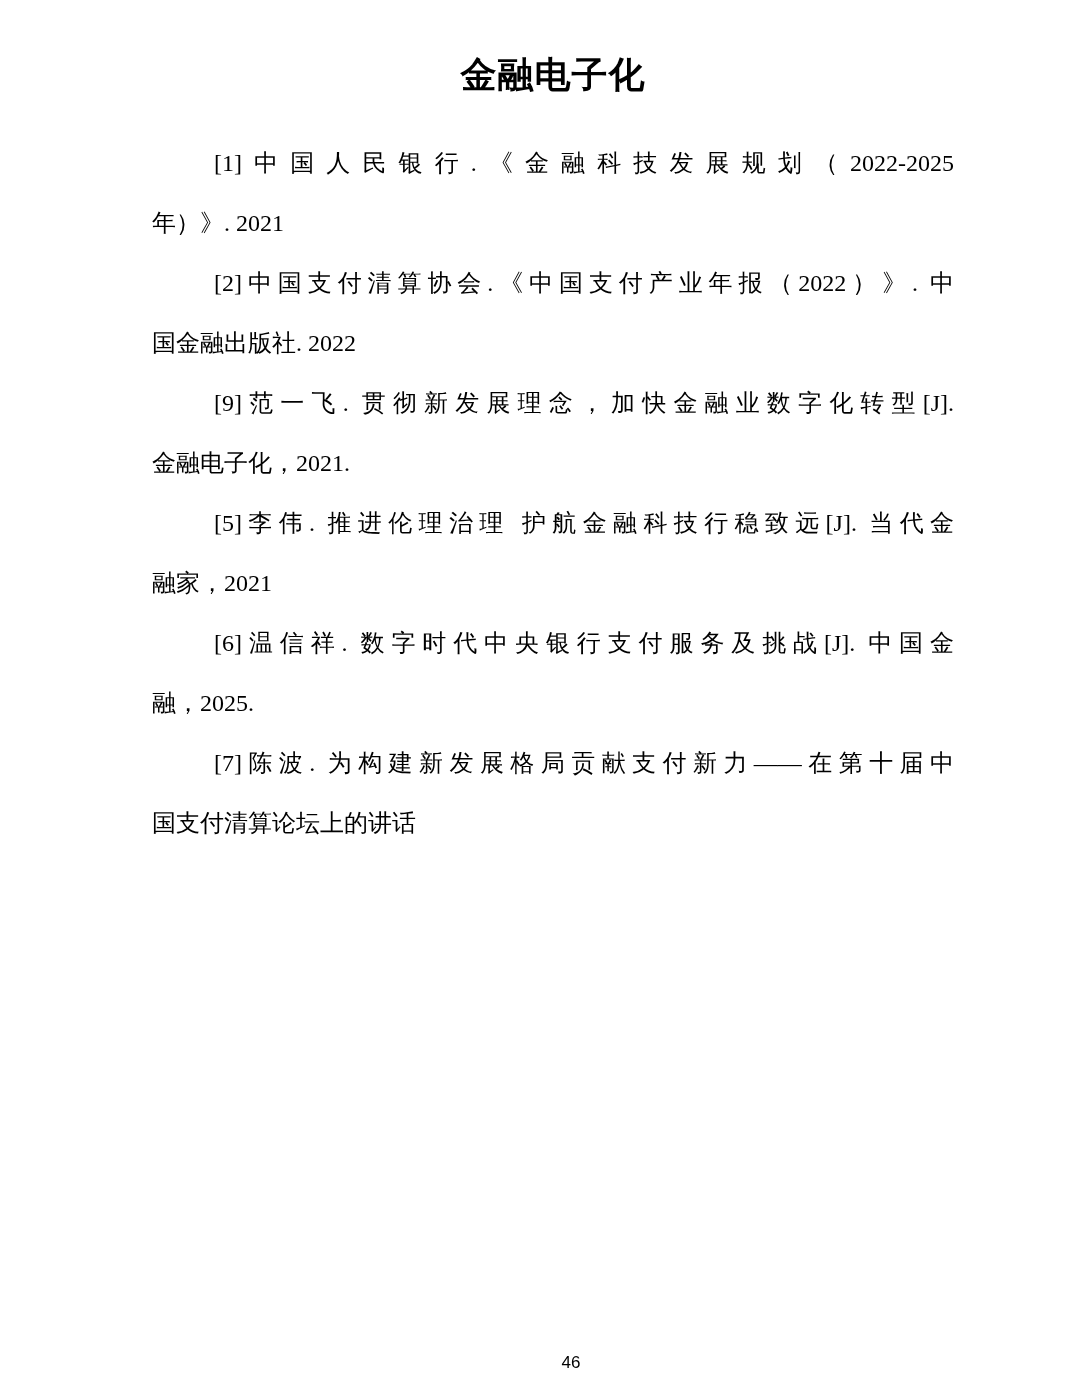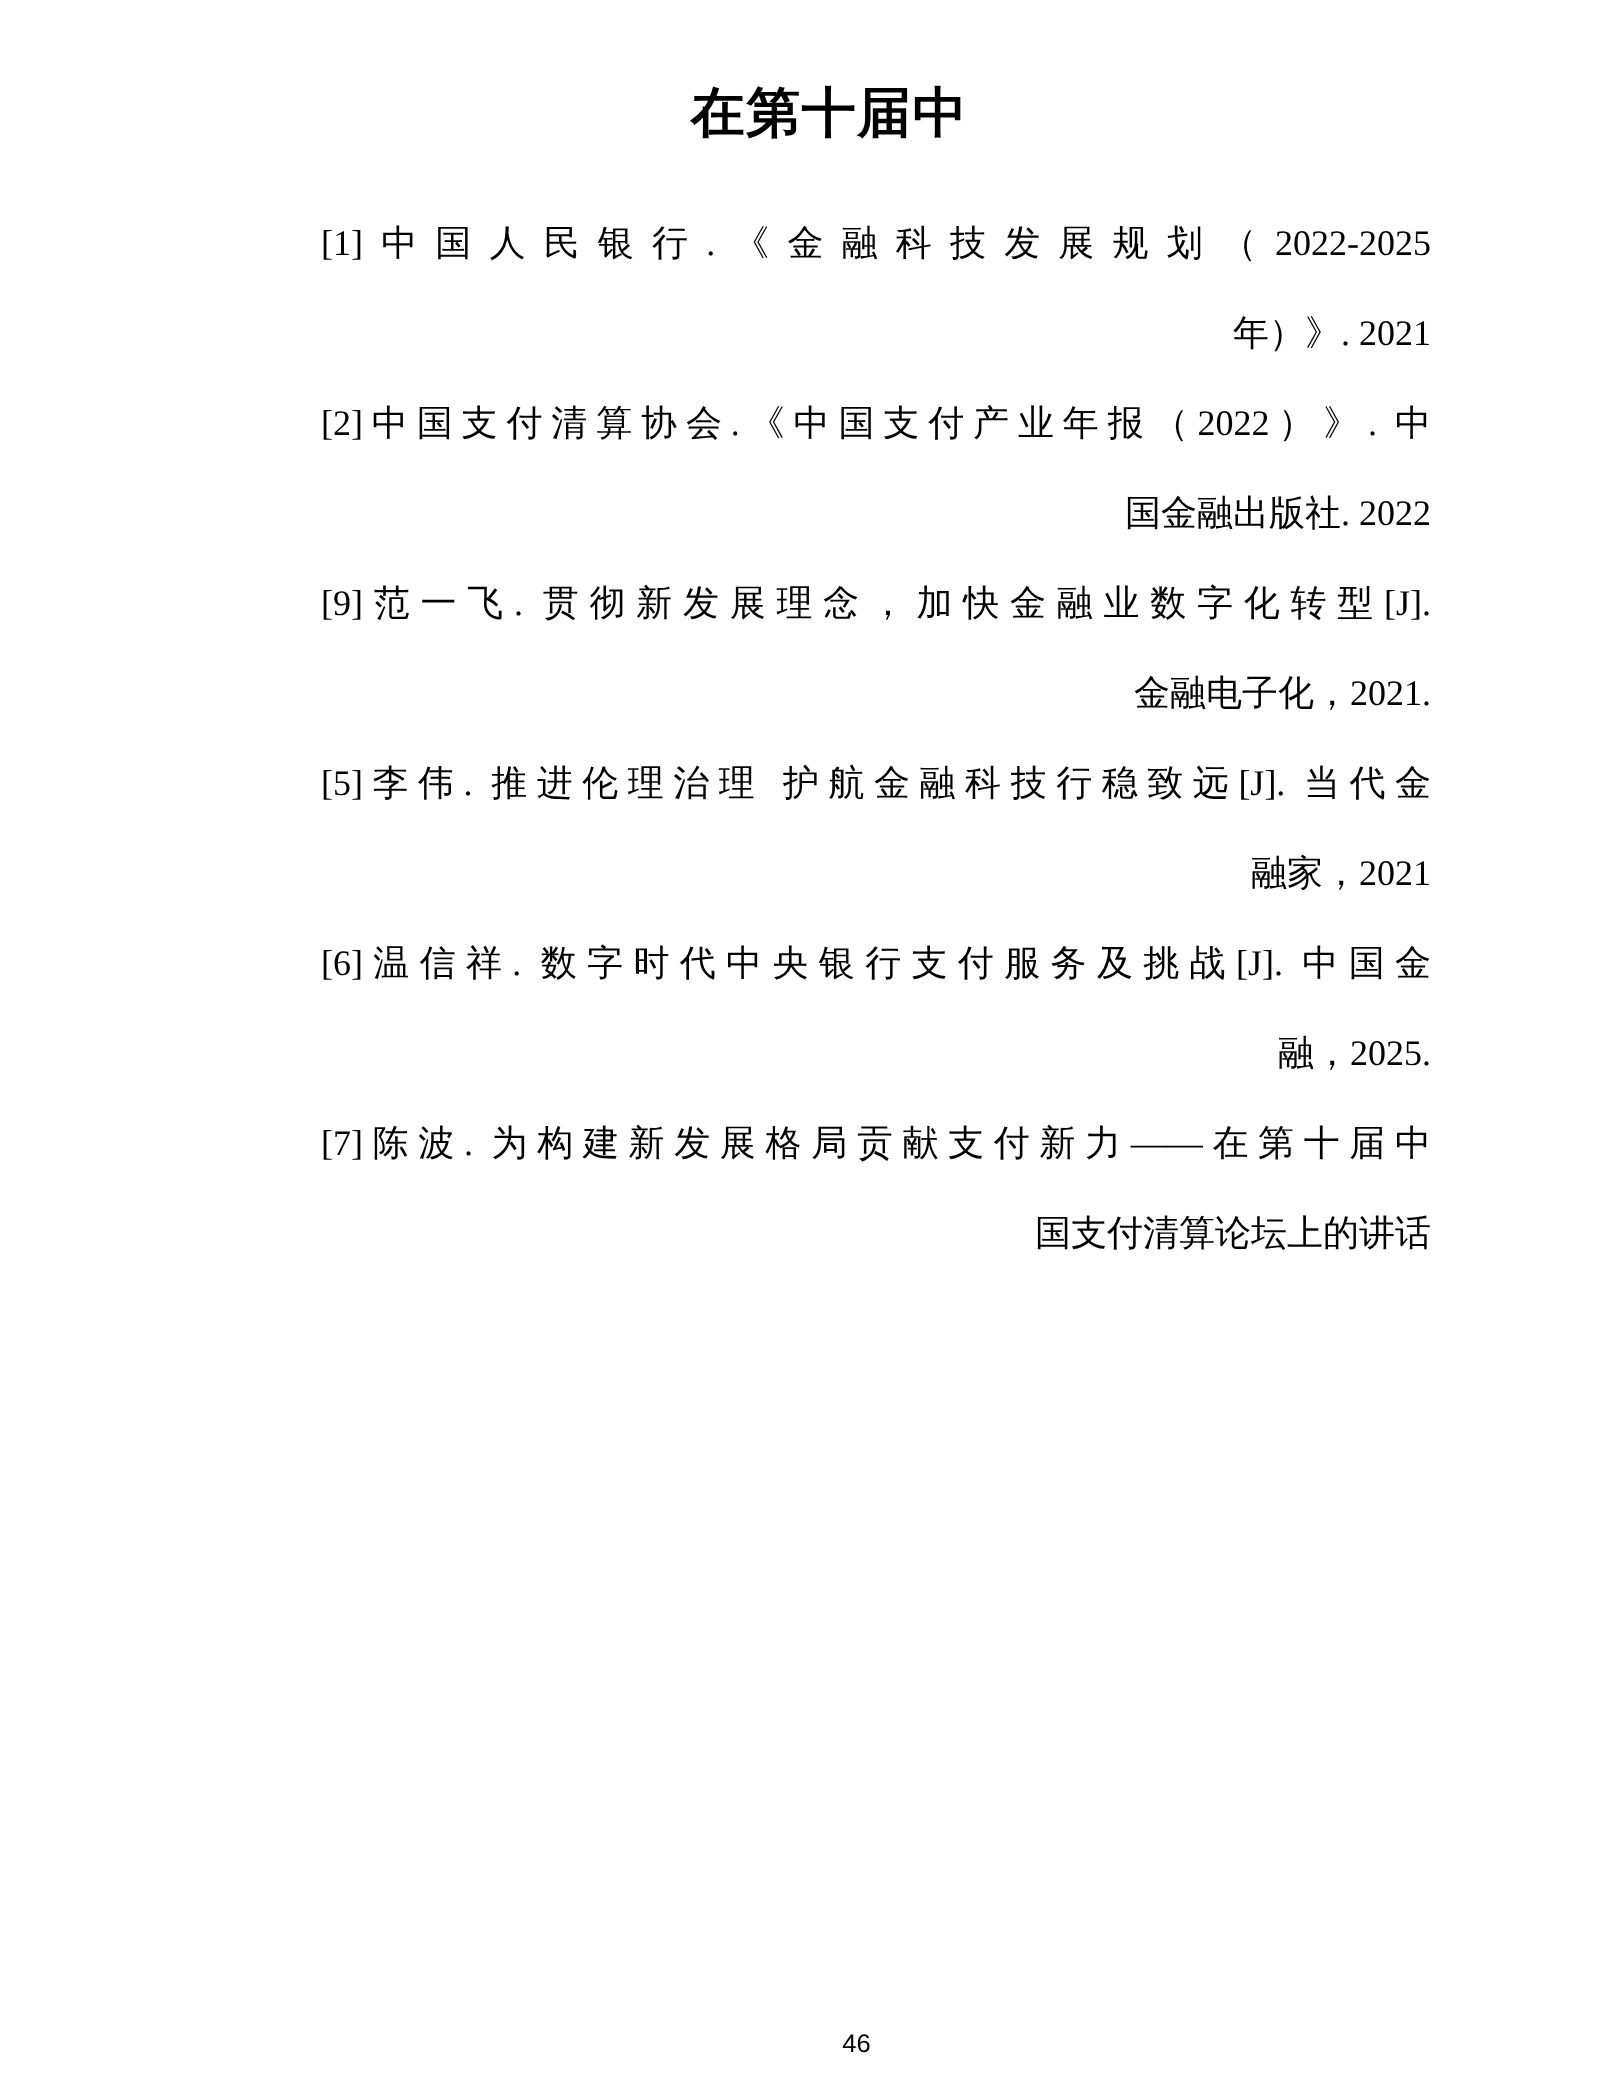--- a/index.html
+++ b/index.html
@@ -49,41 +49,41 @@
     height: 60px;
     overflow: visible;
   }
   .line.first {
     text-indent: 62px;
     text-align: justify;
     text-align-last: justify;
     white-space: nowrap;
   }
   .line.rest {
-    text-align: right;
+    text-align: left;
     white-space: nowrap;
   }
   .pagenum {
     position: absolute;
     top: 1352px;
     left: 0;
     right: 0;
     padding-left: 62px;
     text-align: center;
     font-family: "Liberation Sans", "DejaVu Sans", sans-serif;
     font-size: 17px;
     line-height: 22px;
   }
 </style>
 </head>
 <body>
 
 <div class="page">
 
-  <h1 class="title">在第十届中</h1>
+  <h1 class="title">金融电子化</h1>
 
   <div class="content">
 
     <div class="ref">
       <div class="line first">[1]中国人民银行.《金融科技发展规划（2022-2025</div>
       <div class="line rest">年）》. 2021</div>
     </div>
 
     <div class="ref">
       <div class="line first">[2]中国支付清算协会.《中国支付产业年报（2022）》. 中</div>

